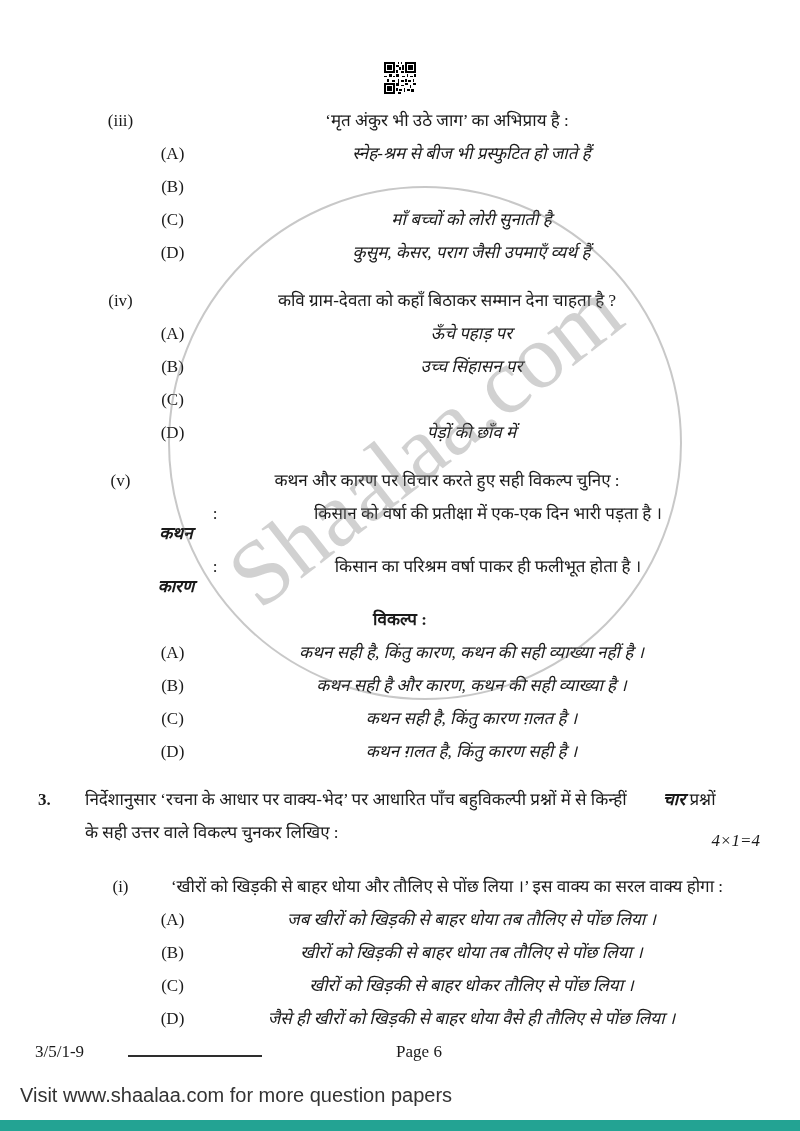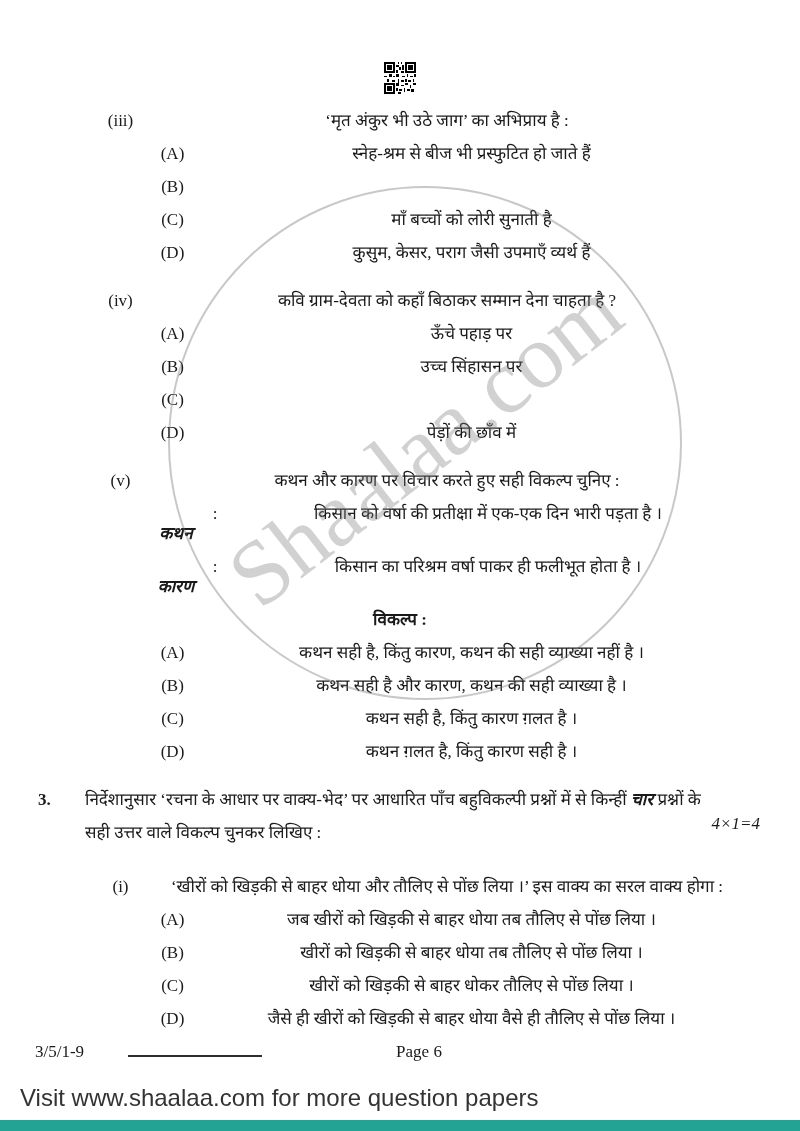--- a/index.html
+++ b/index.html
@@ -6,43 +6,43 @@
   .page{position:relative;width:800px;height:1131px;background:#fff;overflow:hidden;
         font-family:"Liberation Serif","DejaVu Serif",serif;font-size:17px;color:#1a1a1a;}
   .qr{position:absolute;top:62px;left:50%;transform:translateX(-50%);line-height:0;}
   .content{position:absolute;top:104px;left:0;width:100%;line-height:33px;z-index:1;}
   .subq{margin-bottom:15px;text-align:center;}
   .subq-head{display:flex;padding:0 52px 0 95px;}
   .subq-label{flex:0 0 51px;}
   .subq-text{flex:1;}
   .option{display:flex;padding:0 52px 0 150px;}
   .opt-label{flex:0 0 45px;}
-  .opt-text{flex:1;}
+  .opt-text{flex:1;font-style:italic;}
   .stmt{display:flex;padding:0 52px 0 150px;}
   .stmt-term{flex:0 0 52px;font-style:italic;font-weight:bold;margin-top:20px;}
   .stmt-sep{flex:0 0 26px;}
   .stmt-text{flex:1;}
   .options-heading{font-weight:bold;}
   .q3{position:relative;display:flex;padding:0 80px 0 38px;margin:10px 0 21px;}
   .q3-num{flex:0 0 47px;font-weight:bold;}
   .q3-text{flex:1;margin:0;}
-  .q3-bold{font-weight:bold;font-style:italic;}
-  .q3-marks{position:absolute;right:40px;top:24px;font-style:italic;}
+  .q3-bold{font-weight:bold;font-style:italic;margin-left:32px;}
+  .q3-marks{position:absolute;right:40px;top:41px;font-style:italic;}
   .watermark{position:absolute;top:186px;left:168px;width:510px;height:510px;
              border:2px solid rgba(110,110,110,0.38);border-radius:50%;
              display:flex;align-items:center;justify-content:center;
              pointer-events:none;z-index:3;}
   .watermark span{transform:rotate(-38deg);font-size:92px;color:rgba(120,120,120,0.34);
                   white-space:nowrap;font-family:"Liberation Serif",serif;}
   .footer{position:absolute;top:1042px;left:0;width:100%;height:26px;z-index:2;}
   .footer-code{position:absolute;left:35px;top:0;}
   .footer-rule{position:absolute;left:128px;top:13px;width:134px;border-top:2px solid #2e2e2e;}
   .footer-page{position:absolute;left:0;top:0;width:100%;text-align:center;padding-left:19px;}
   .visit{position:absolute;top:1084px;left:20px;z-index:2;
-         font-family:"Liberation Sans","DejaVu Sans",sans-serif;font-size:24px;color:#333;}
+         font-family:"Liberation Sans","DejaVu Sans",sans-serif;font-size:20px;color:#333;}
   .bottom-bar{position:absolute;bottom:0;left:0;width:100%;height:11px;background:#23a393;}
 </style>
 </head>
 <body>
 
 <div class="page">
 
   <div class="qr">
     <svg width="32" height="32" viewBox="0 0 21 21" shape-rendering="crispEdges">
       <rect width="21" height="21" fill="#ffffff"></rect>

